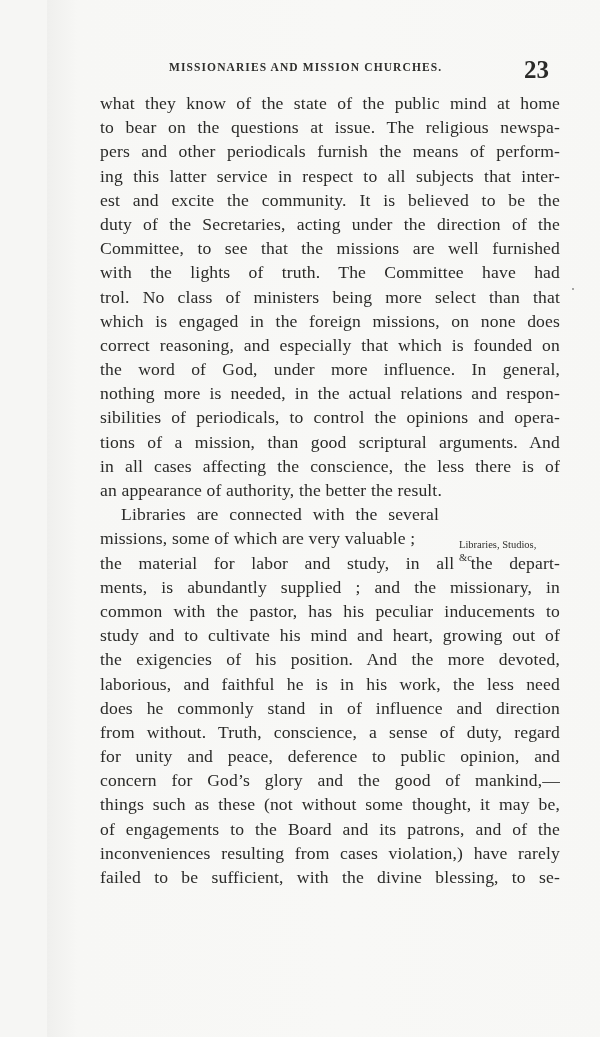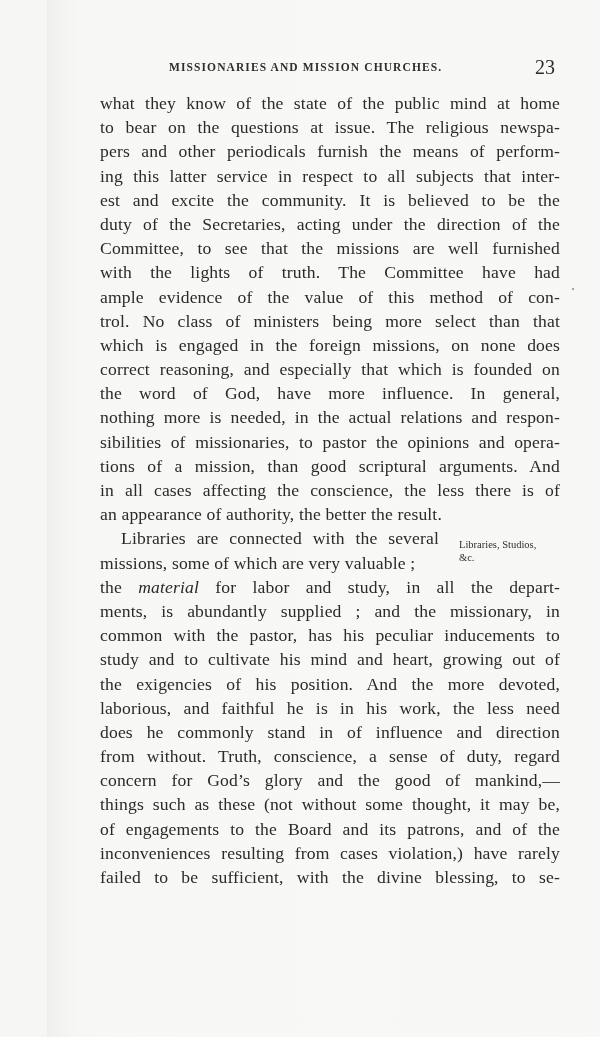--- a/index.html
+++ b/index.html
@@ -35,24 +35,24 @@
       top: 3px;
       font-size: 11.5px;
       letter-spacing: 1.1px;
       font-variant: small-caps;
       text-transform: uppercase;
       font-weight: bold;
       color: #2e2e2c;
     }
     .page-number {
       position: absolute;
-      right: 6px;
+      right: 12px;
       top: -2px;
-      font-size: 20px;
-      font-weight: normal;
+      font-size: 25px;
+      font-weight: bold;
       color: #2a2a28;
     }
     .text-block {
       position: absolute;
       left: 53px;
       top: 91px;
       width: 460px;
     }
     .line {
       height: 24.2px;
@@ -80,21 +80,20 @@
       white-space: normal;
     }
     .line.last .line-text {
       text-align-last: left;
     }
     .line.narrow .line-text {
       width: 335px;
       flex: none;
     }
     .italic {
-      font-style: italic;
     }
     .sidenote {
       position: absolute;
       left: 412px;
       top: 538px;
       width: 110px;
       font-size: 10.5px;
       line-height: 13px;
       font-weight: normal;
       color: #2e2e2c;
@@ -140,39 +139,36 @@
     <div class="line">
         <span class="line-text">duty of the Secretaries, acting under the direction of the</span>
       </div>
     <div class="line">
         <span class="line-text">Committee, to see that the missions are well furnished</span>
       </div>
     <div class="line">
         <span class="line-text">with the lights of truth. The Committee have had</span>
       </div>
     <div class="line">
-        <span class="line-text">ample evidence of the value of this method of con-</span>
-      </div>
-    <div class="line">
         <span class="line-text">trol. No class of ministers being more select than that</span>
       </div>
     <div class="line">
         <span class="line-text">which is engaged in the foreign missions, on none does</span>
       </div>
     <div class="line">
         <span class="line-text">correct reasoning, and especially that which is founded on</span>
       </div>
     <div class="line">
-        <span class="line-text">the word of God, have more influence. In general,</span>
+        <span class="line-text">the word of God, under more influence. In general,</span>
       </div>
     <div class="line">
         <span class="line-text">nothing more is needed, in the actual relations and respon-</span>
       </div>
     <div class="line">
-        <span class="line-text">sibilities of missionaries, to pastor the opinions and opera-</span>
+        <span class="line-text">sibilities of periodicals, to control the opinions and opera-</span>
       </div>
     <div class="line">
         <span class="line-text">tions of a mission, than good scriptural arguments. And</span>
       </div>
     <div class="line">
         <span class="line-text">in all cases affecting the conscience, the less there is of</span>
       </div>
     <div class="line last">
         <span class="line-text">an appearance of authority, the better the result.</span>
       </div>
@@ -198,20 +194,23 @@
         <span class="line-text">the exigencies of his position. And the more devoted,</span>
       </div>
     <div class="line">
         <span class="line-text">laborious, and faithful he is in his work, the less need</span>
       </div>
     <div class="line">
         <span class="line-text">does he commonly stand in of influence and direction</span>
       </div>
     <div class="line">
         <span class="line-text">from without. Truth, conscience, a sense of duty, regard</span>
+      </div>
+    <div class="line">
+        <span class="line-text">for unity and peace, deference to public opinion, and</span>
       </div>
     <div class="line">
         <span class="line-text">concern for God’s glory and the good of mankind,—</span>
       </div>
     <div class="line">
         <span class="line-text">things such as these (not without some thought, it may be,</span>
       </div>
     <div class="line">
         <span class="line-text">of engagements to the Board and its patrons, and of the</span>
       </div>

